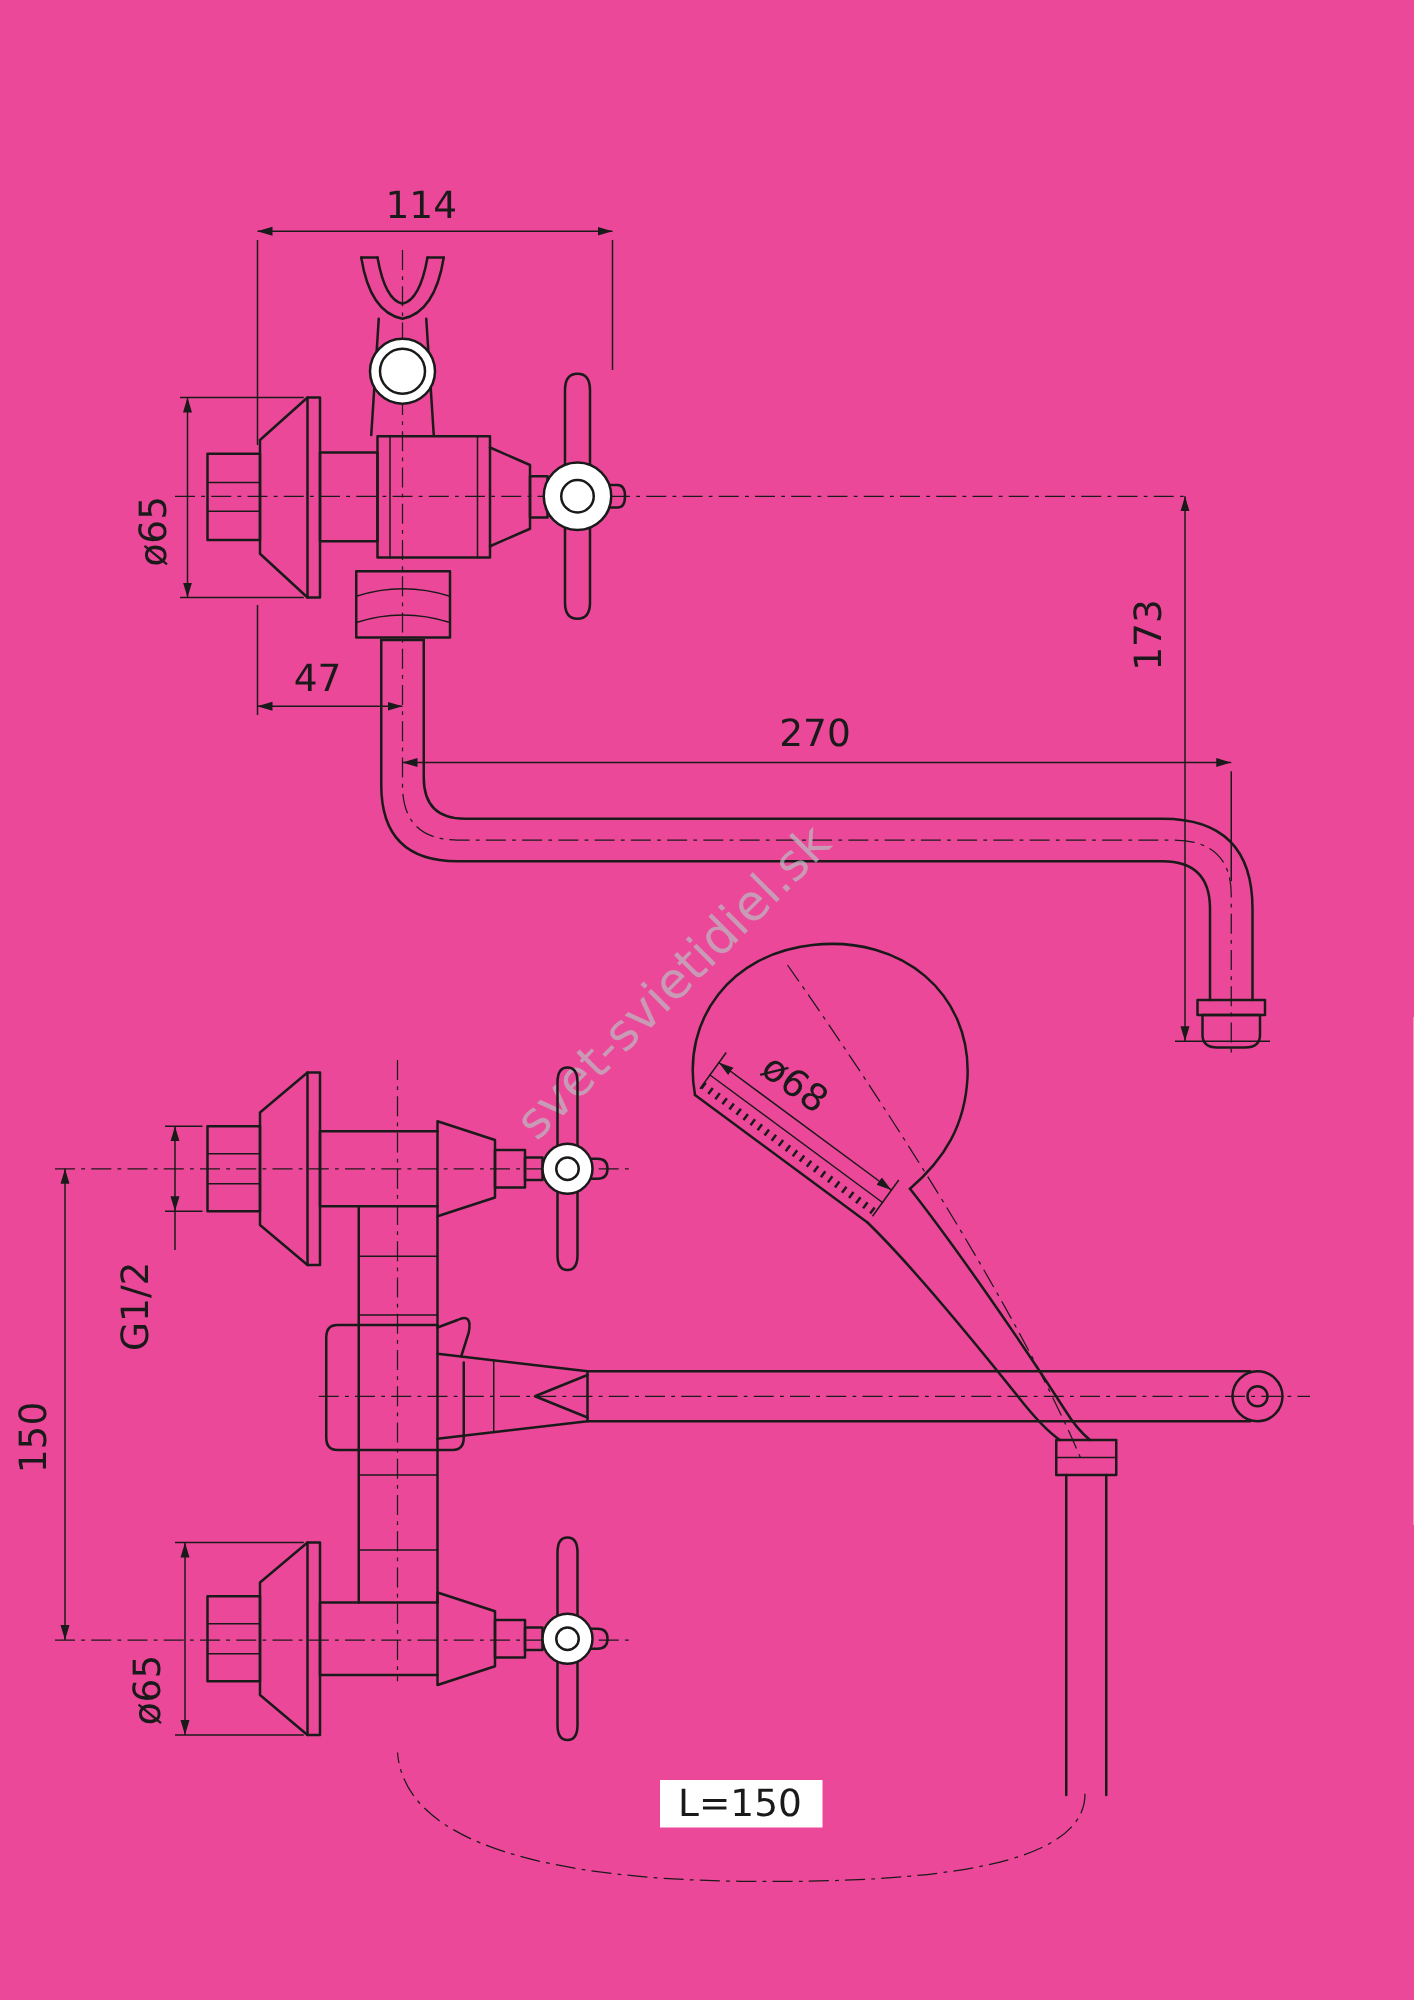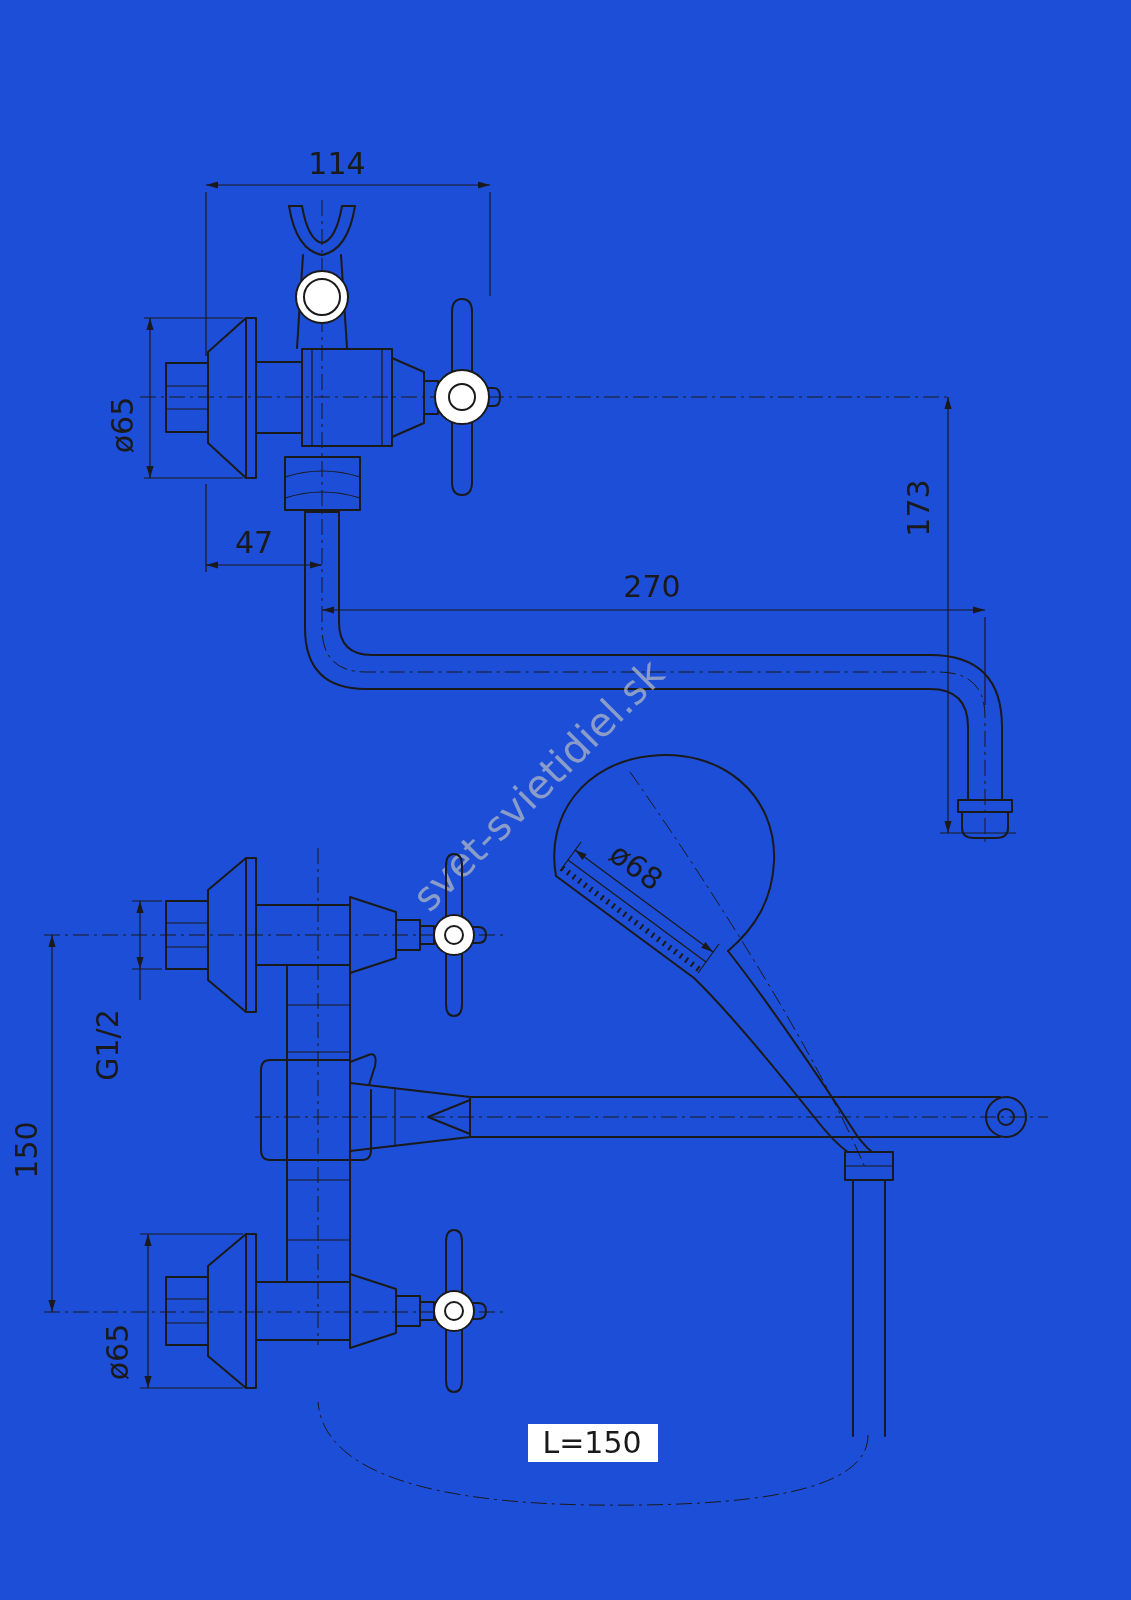--- a/index.html
+++ b/index.html
@@ -1,16 +1,16 @@
 <!DOCTYPE html>
 <html><head>
 <meta charset="utf-8">
 <style>
   html,body{margin:0;padding:0;background:#ffffff;}
-  .page{width:1131px;height:1600px;background:#1d4ed8;position:relative;overflow:hidden;}
+  .page{width:1131px;height:1600px;background:#ec4899;position:relative;overflow:hidden;}
   svg{display:block;}
   .obj{fill:none;stroke:#1a1a1a;stroke-width:2;stroke-linecap:round;stroke-linejoin:round;}
   .obj-thin{fill:none;stroke:#1a1a1a;stroke-width:1.2;stroke-linecap:round;}
   .fillw{fill:#ffffff;stroke:#1a1a1a;stroke-width:2;}
   .dim{fill:none;stroke:#1a1a1a;stroke-width:1.2;}
   .cl{fill:none;stroke:#1a1a1a;stroke-width:1;stroke-dasharray:16 5 3 5;}
   .nozzles{fill:none;stroke:#1a1a1a;stroke-width:6;stroke-dasharray:2 5;}
   .dimtext{font-family:"DejaVu Sans",sans-serif;font-size:30px;fill:#1a1a1a;}
   .wm{font-family:"DejaVu Sans",sans-serif;font-size:40px;fill:#b9bdc2;opacity:.7;}
   .lbg{fill:#ffffff;stroke:none;}

